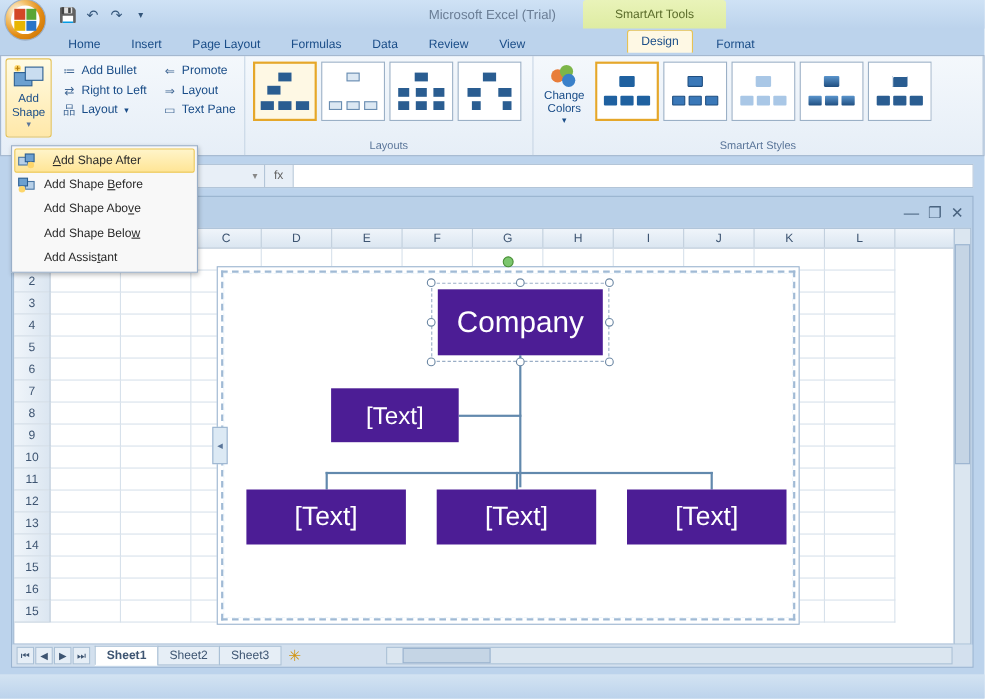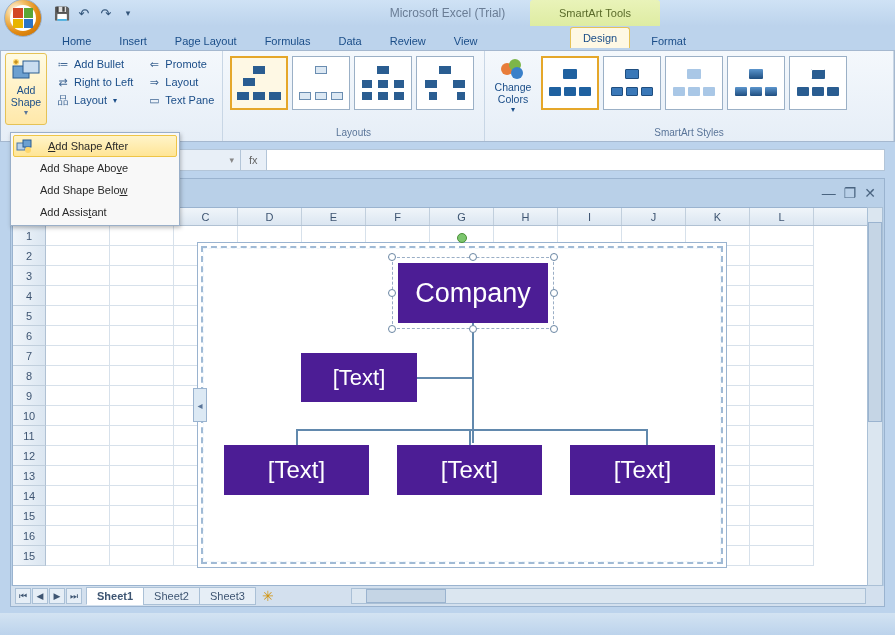--- a/index.html
+++ b/index.html
@@ -308,20 +308,30 @@
 <div class="menu">
   <div class="menu-item hl">
     <span class="mico">
         <svg viewBox="0 0 16 16">
           <rect x="1" y="5" width="8" height="7" fill="#b7d0e8" stroke="#4a77a5"></rect>
           <rect x="7" y="2" width="8" height="7" fill="#6ca0d0" stroke="#2a5d91"></rect>
           <circle cx="12" cy="12" r="3" fill="#fdd66b"></circle>
         </svg>
       </span>
     <span class="mtxt"><u>A</u>dd Shape After</span>
+  </div>
+  <div class="menu-item">
+    <span class="mico">
+        <svg viewBox="0 0 16 16">
+          <rect x="7" y="5" width="8" height="7" fill="#b7d0e8" stroke="#4a77a5"></rect>
+          <rect x="1" y="2" width="8" height="7" fill="#6ca0d0" stroke="#2a5d91"></rect>
+          <circle cx="4" cy="12" r="3" fill="#fdd66b"></circle>
+        </svg>
+      </span>
+    <span class="mtxt">Add Shape <u>B</u>efore</span>
   </div>
   <div class="menu-item">
     <span class="mico"></span>
     <span class="mtxt">Add Shape Abo<u>v</u>e</span>
   </div>
   <div class="menu-item">
     <span class="mico"></span>
     <span class="mtxt">Add Shape Belo<u>w</u></span>
   </div>
   <div class="menu-item">

